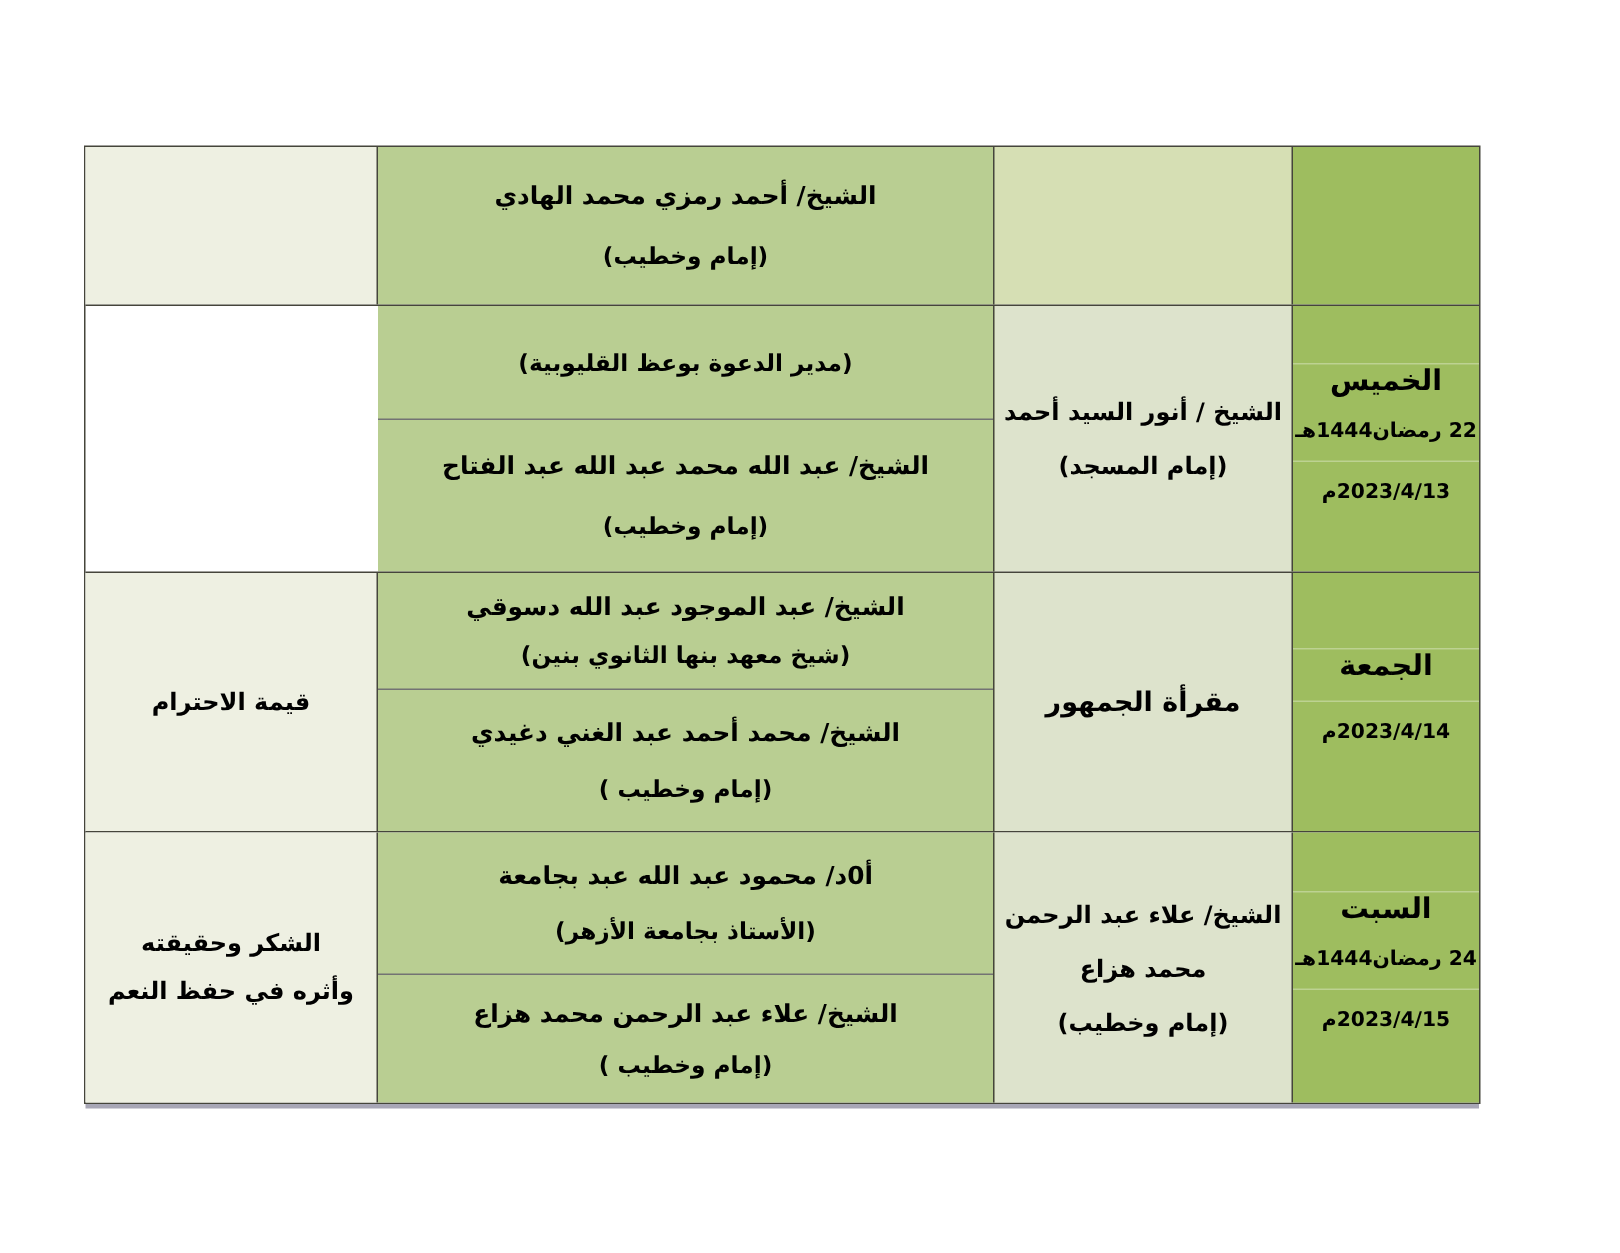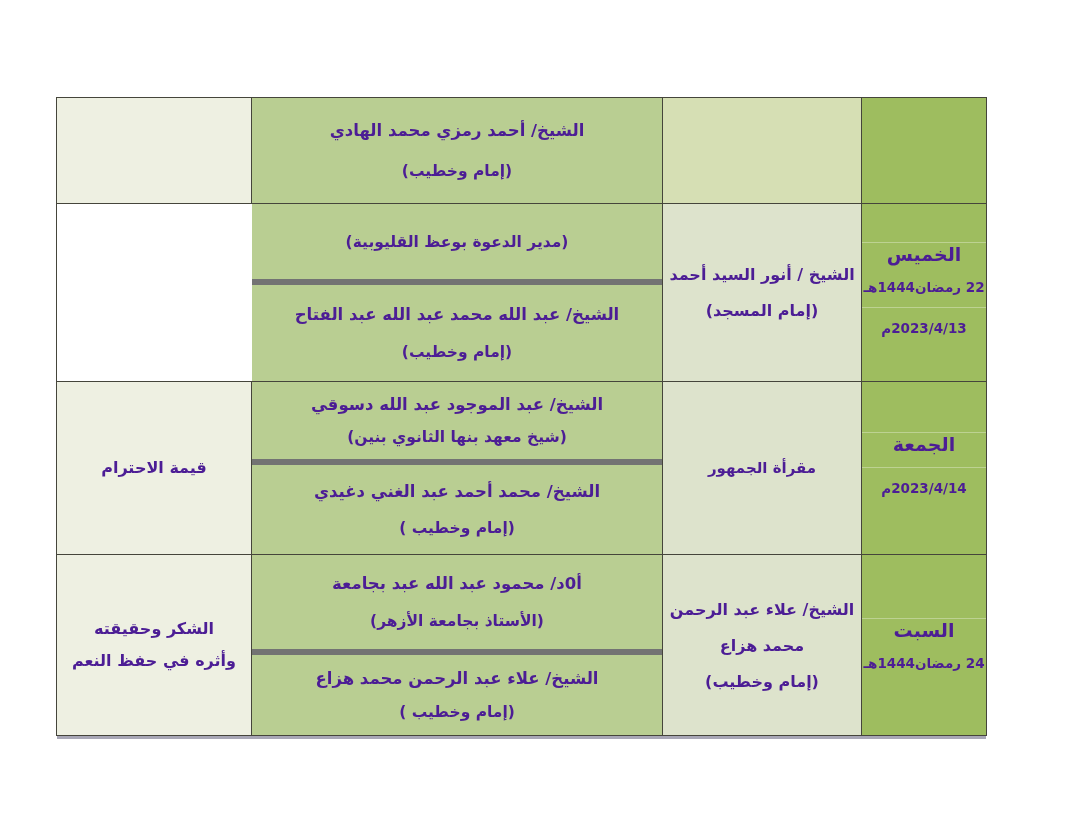--- a/index.html
+++ b/index.html
@@ -1,21 +1,21 @@
 <!DOCTYPE html>
 <html lang="ar"><head>
 <meta charset="utf-8">
 <style>
   html,body{margin:0;padding:0;background:#ffffff;}
   .canvas{
     position:relative;
     width:1080px;height:835px;
     background:#ffffff;
     font-family:"DejaVu Sans", sans-serif;
-    color:#4c1d95;
+    color:#000000;
     overflow:hidden;
   }
   .tbl{
     position:absolute;
     left:56px;top:97px;
     width:931px;height:639px;
     direction:rtl;
     border:1px solid #45453b;
     box-shadow:0 4px 0 -1px rgba(139,138,158,.75);
     box-sizing:border-box;
@@ -27,26 +27,26 @@
   .cell + .cell{border-left:0;}
   .row > .cell:not(:first-child){border-right:1px solid #45453b;}
   
   .c-date{width:124px;background:#9ebd5f;display:flex;flex-direction:column;justify-content:center;align-items:center;text-align:center;}
   .c-sup{width:199px;background:#dde3cc;display:flex;flex-direction:column;justify-content:center;align-items:center;gap:17px;}
   .c-sup.greener{background:#d6dfb4;}
   .c-lect{width:411px;background:#b9ce92;display:flex;flex-direction:column;}
   .c-topic{flex:1;background:#eef0e2;display:flex;flex-direction:column;justify-content:center;align-items:center;text-align:center;line-height:2.0;}
   
   .sub{display:flex;flex-direction:column;justify-content:space-evenly;align-items:center;text-align:center;box-sizing:border-box;}
-  .sub + .sub{border-top:6px solid #737373;}
+  .sub + .sub{border-top:1px solid #737373;}
   .name{font-size:16.5px;font-weight:bold;}
   .role{font-size:15.5px;font-weight:bold;}
   .topic-text{font-size:16px;font-weight:bold;padding:0 14px;}
   .sup-line{font-size:16px;font-weight:bold;}
-  .sup-strong{font-size:15px;font-weight:bold;letter-spacing:.2px;}
+  .sup-strong{font-size:18px;font-weight:bold;letter-spacing:.2px;}
   .date-day{font-size:19px;font-weight:bold;width:100%;padding:0 0 2px 0;border-top:1px solid rgba(255,255,255,.32);}
   .date-hijri{font-size:13.5px;font-weight:bold;width:100%;padding:12px 0 2px 0;}
   .date-greg{font-size:13.5px;font-weight:bold;width:100%;padding:12px 0 8px 0;border-top:1px solid rgba(255,255,255,.32);margin-top:10px;}
 </style>
 </head>
 <body>
 
 <div class="canvas">
   <div class="tbl">
 
@@ -105,20 +105,21 @@
       </div>
       <div class="cell c-topic">
         <span class="topic-text">قيمة الاحترام</span>
       </div>
     </div>
 
     <div class="row" style="flex:1">
       <div class="cell c-date">
         <div class="date-day">السبت</div>
         <div class="date-hijri">24 رمضان1444هـ</div>
+        <div class="date-greg">2023/4/15م</div>
       </div>
       <div class="cell c-sup">
         <span class="sup-line">الشيخ/ علاء عبد الرحمن</span>
         <span class="sup-line">محمد هزاع</span>
         <span class="sup-line">(إمام وخطيب)</span>
       </div>
       <div class="cell c-lect">
         <div class="sub" style="height:94px">
           <span class="name">أ0د/ محمود عبد الله عبد بجامعة</span>
           <span class="role">(الأستاذ بجامعة الأزهر)</span>

